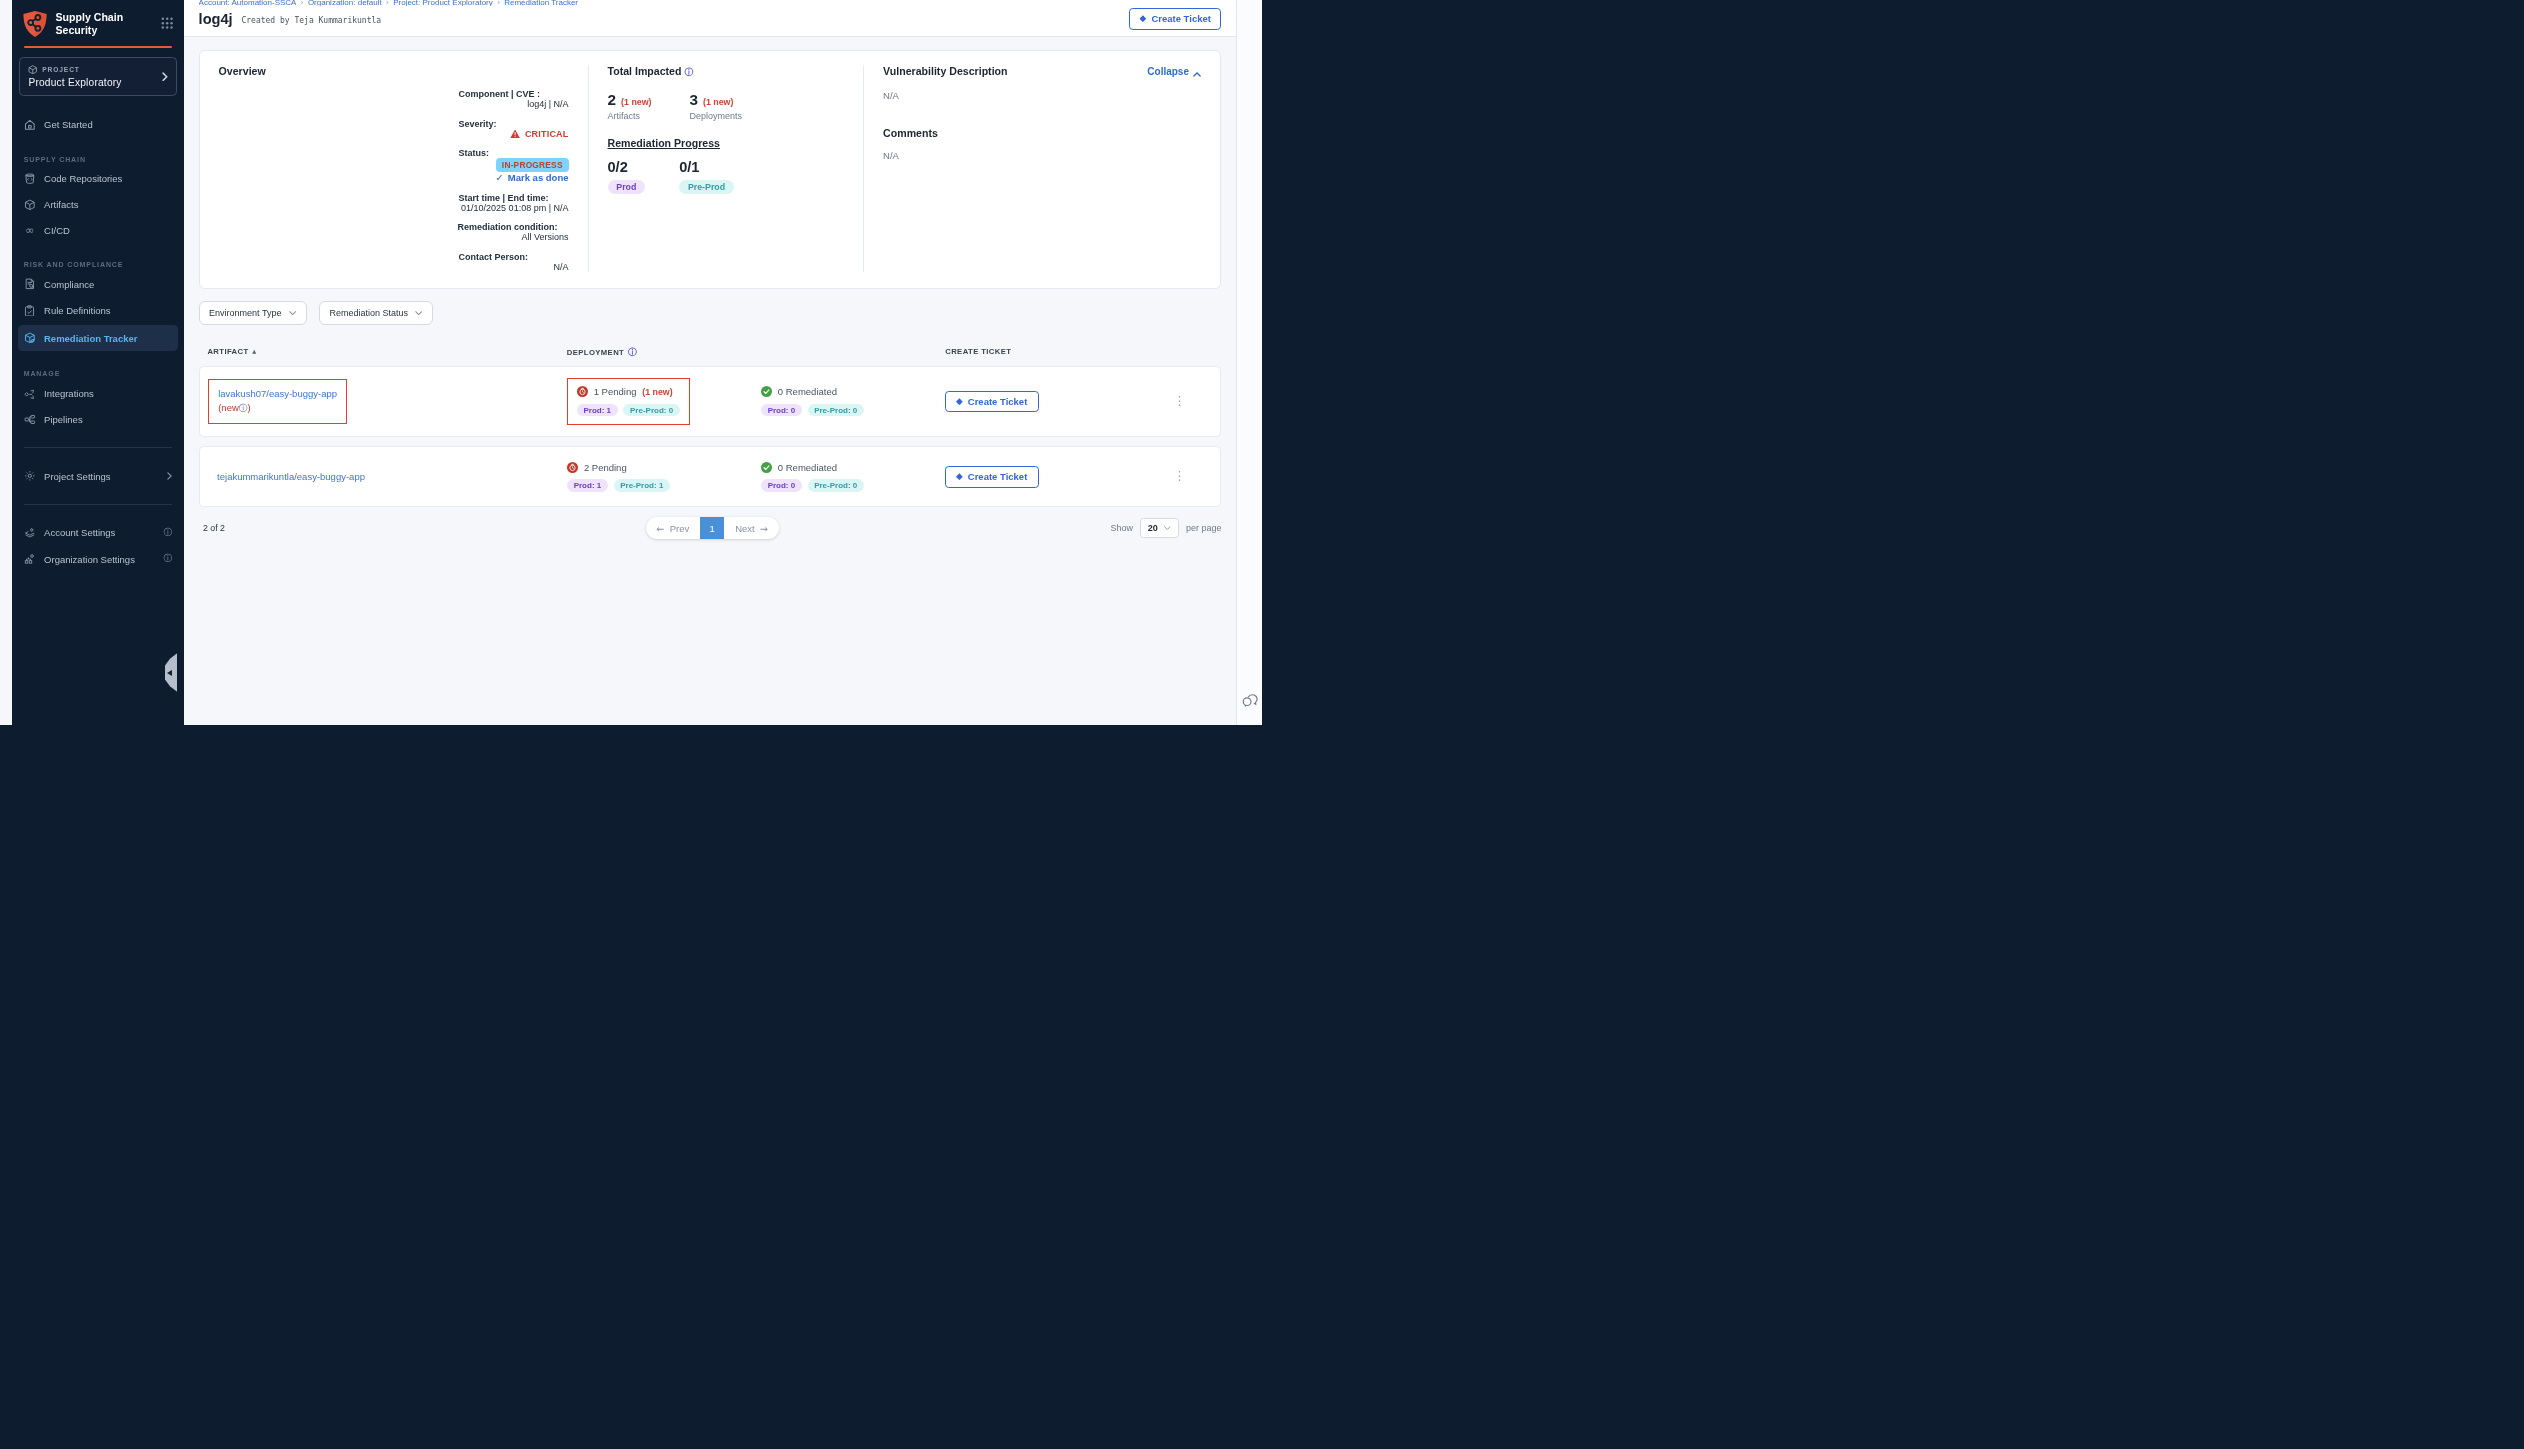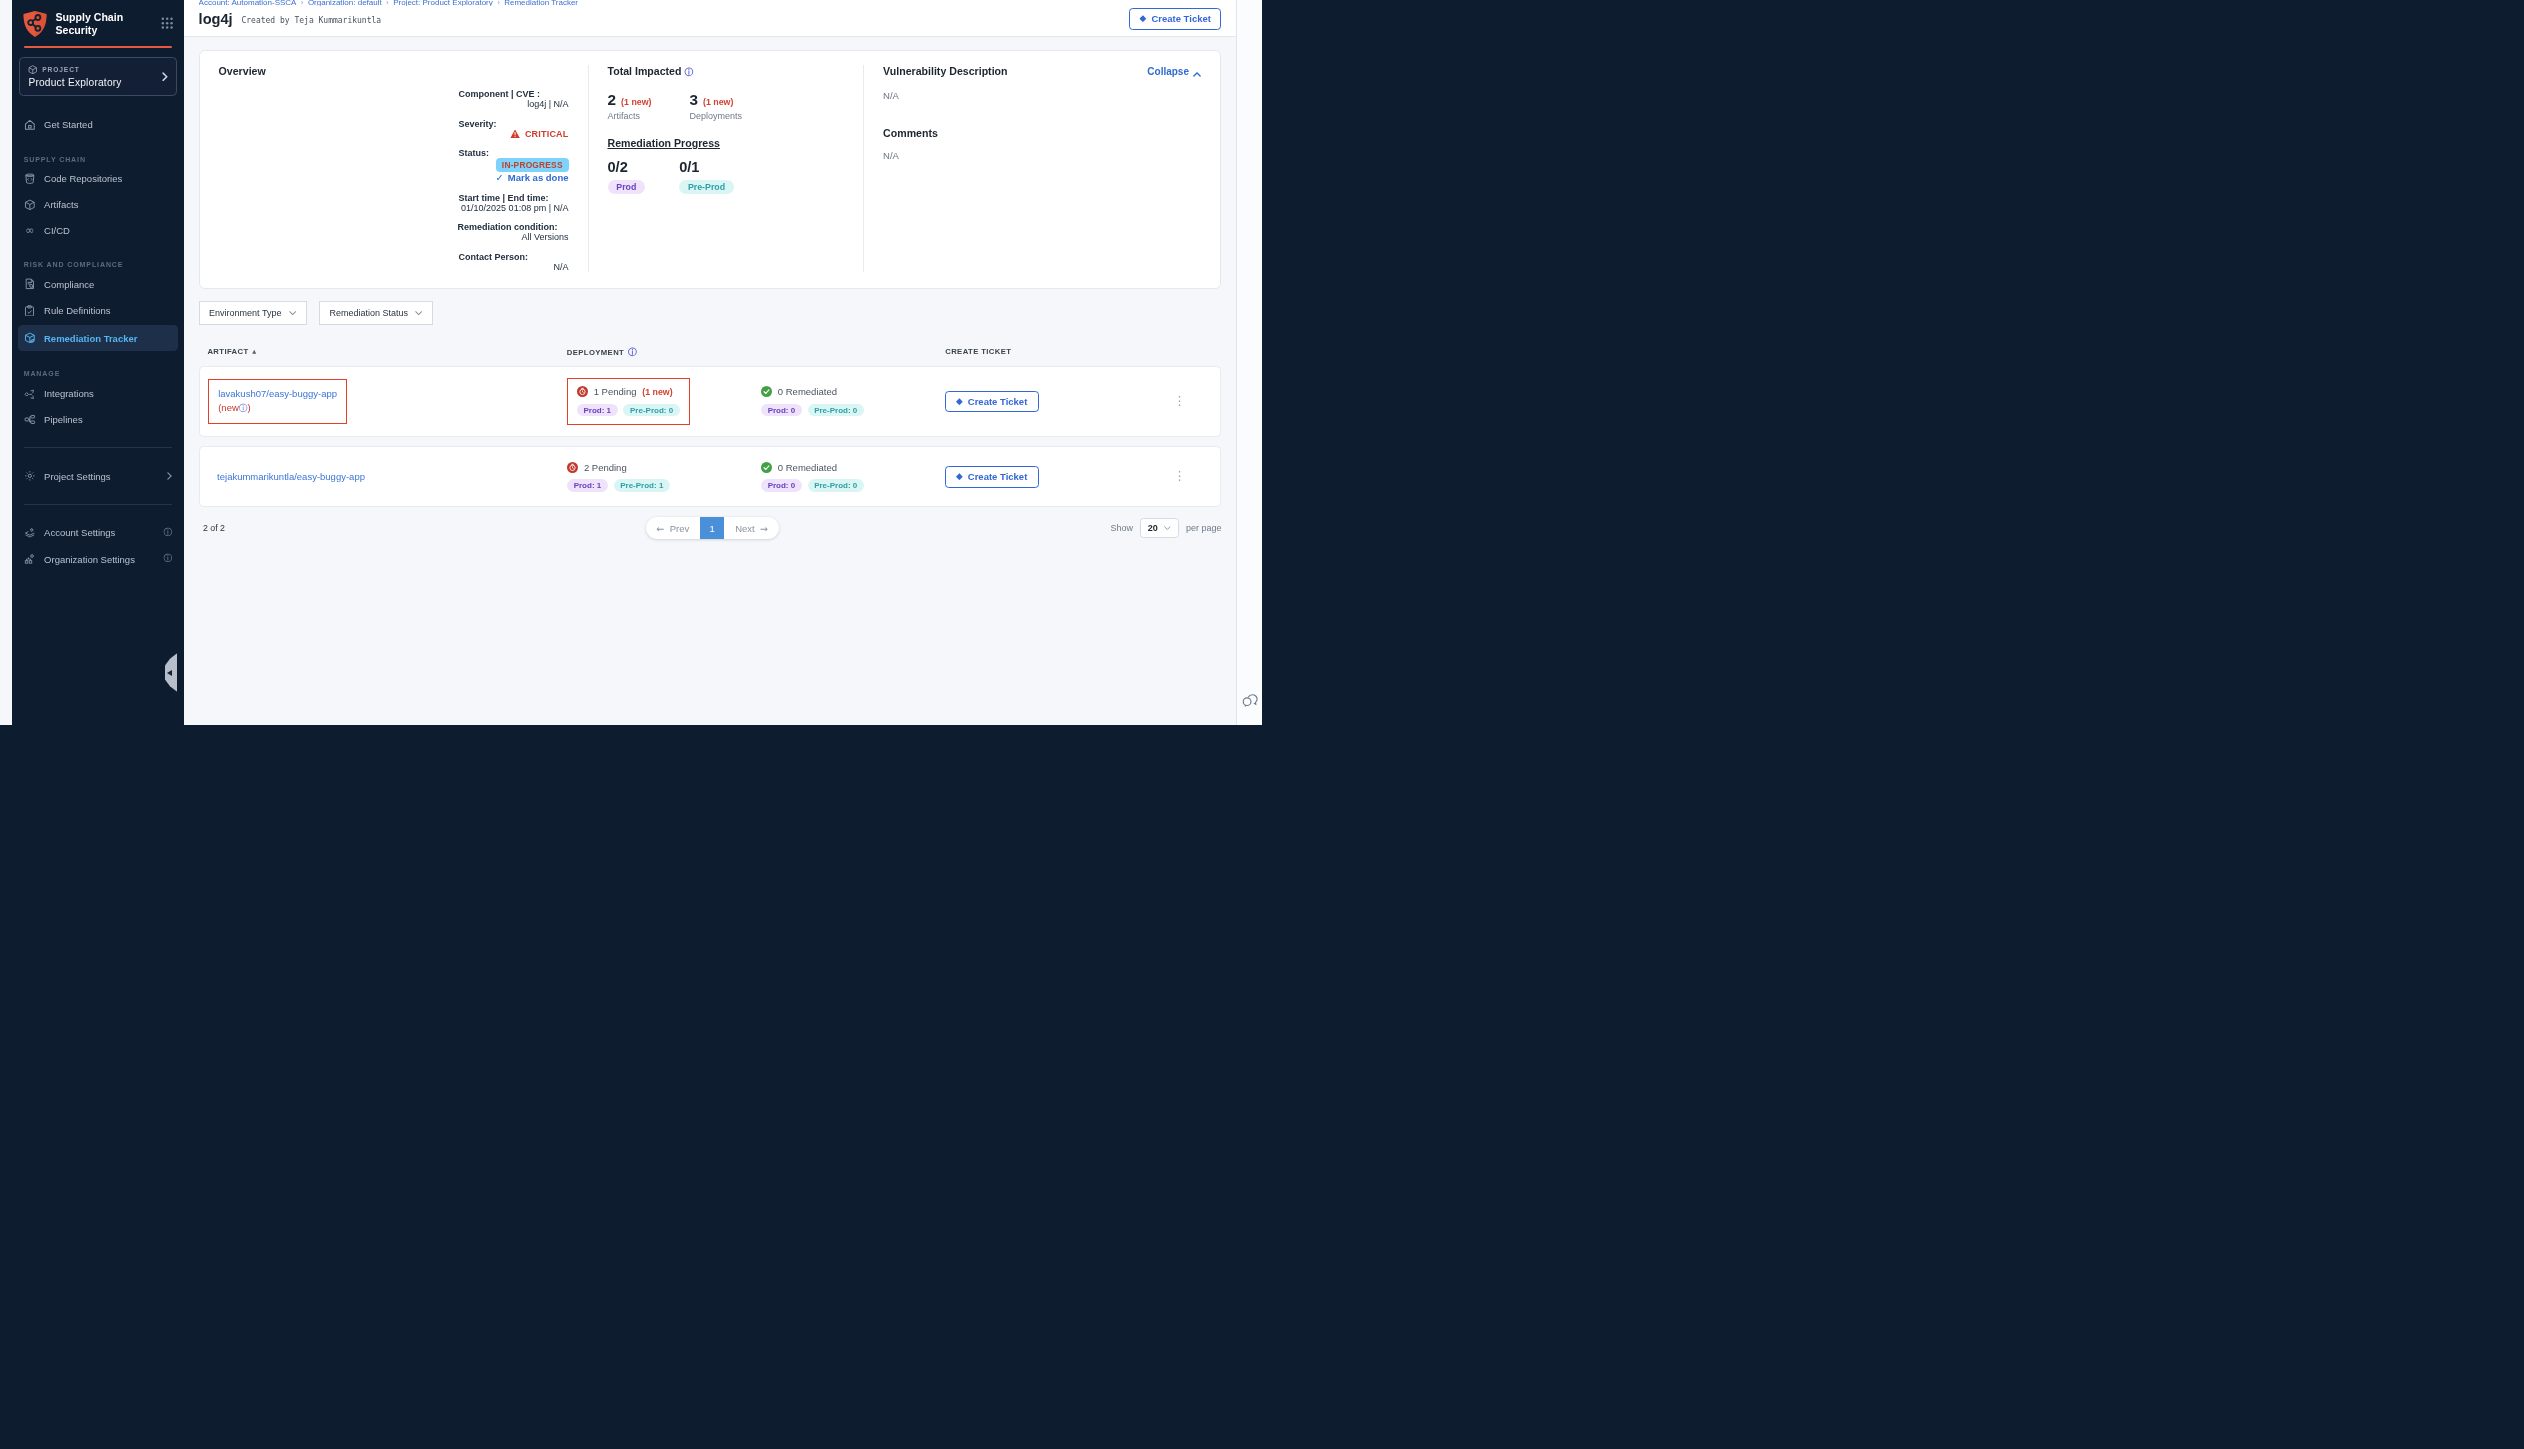--- a/index.html
+++ b/index.html
@@ -75,21 +75,21 @@
   .pill.sm { font-size:8px; padding:1.8px 6.6px; border-radius:6.6px; }
   .ov-head-row { display:flex; align-items:center; justify-content:space-between; }
   .collapse-link { color:#2f6bd0; font-weight:bold; font-size:10px; display:inline-flex; align-items:flex-end; gap:4.4px; cursor:pointer; }
   .na { color:#6b7586; font-size:9.5px; }
   .ov-col3 .na1 { margin-top:13px; }
   .ov-col3 .h2 { margin-top:26px; }
   .ov-col3 .na2 { margin-top:10.2px; }
 
   
   .filters { display:flex; gap:12.4px; margin-top:12.4px; }
-  .filter-btn { background:#fff; border:0.7px solid #d6dae2; border-radius:0; padding:5.8px 9.5px; font-size:9px; color:#2a3442; display:inline-flex; align-items:center; gap:7.3px; cursor:pointer; font-family:"Liberation Sans", sans-serif; }
+  .filter-btn { background:#fff; border:0.7px solid #d6dae2; border-radius:6px; padding:5.8px 9.5px; font-size:9px; color:#2a3442; display:inline-flex; align-items:center; gap:7.3px; cursor:pointer; font-family:"Liberation Sans", sans-serif; }
 
   
   .tbl-grid { display:grid; grid-template-columns:36% 19% 18% 19% 8%; align-items:start; }
   .tbl-head { margin-top:16px; padding:5.8px 0 7.3px 0; }
   .th { font-size:7.7px; font-weight:bold; letter-spacing:0.4px; color:#39424e; display:flex; align-items:center; gap:3.7px; }
   .th.c1 { padding-left:8.8px; }
   .sort-tri { font-size:5.1px; color:#566070; font-family:"DejaVu Sans", sans-serif; }
   .row-card { background:#fff; border:0.7px solid #e7eaf0; border-radius:4.4px; padding:11px 0; margin-bottom:9.5px; min-height:61px; align-items:center; }
   .cell-pad { padding-left:8.8px; }
   .red-box { border:1.5px solid #e2402a; padding:7.3px 8.8px; display:inline-block; }

